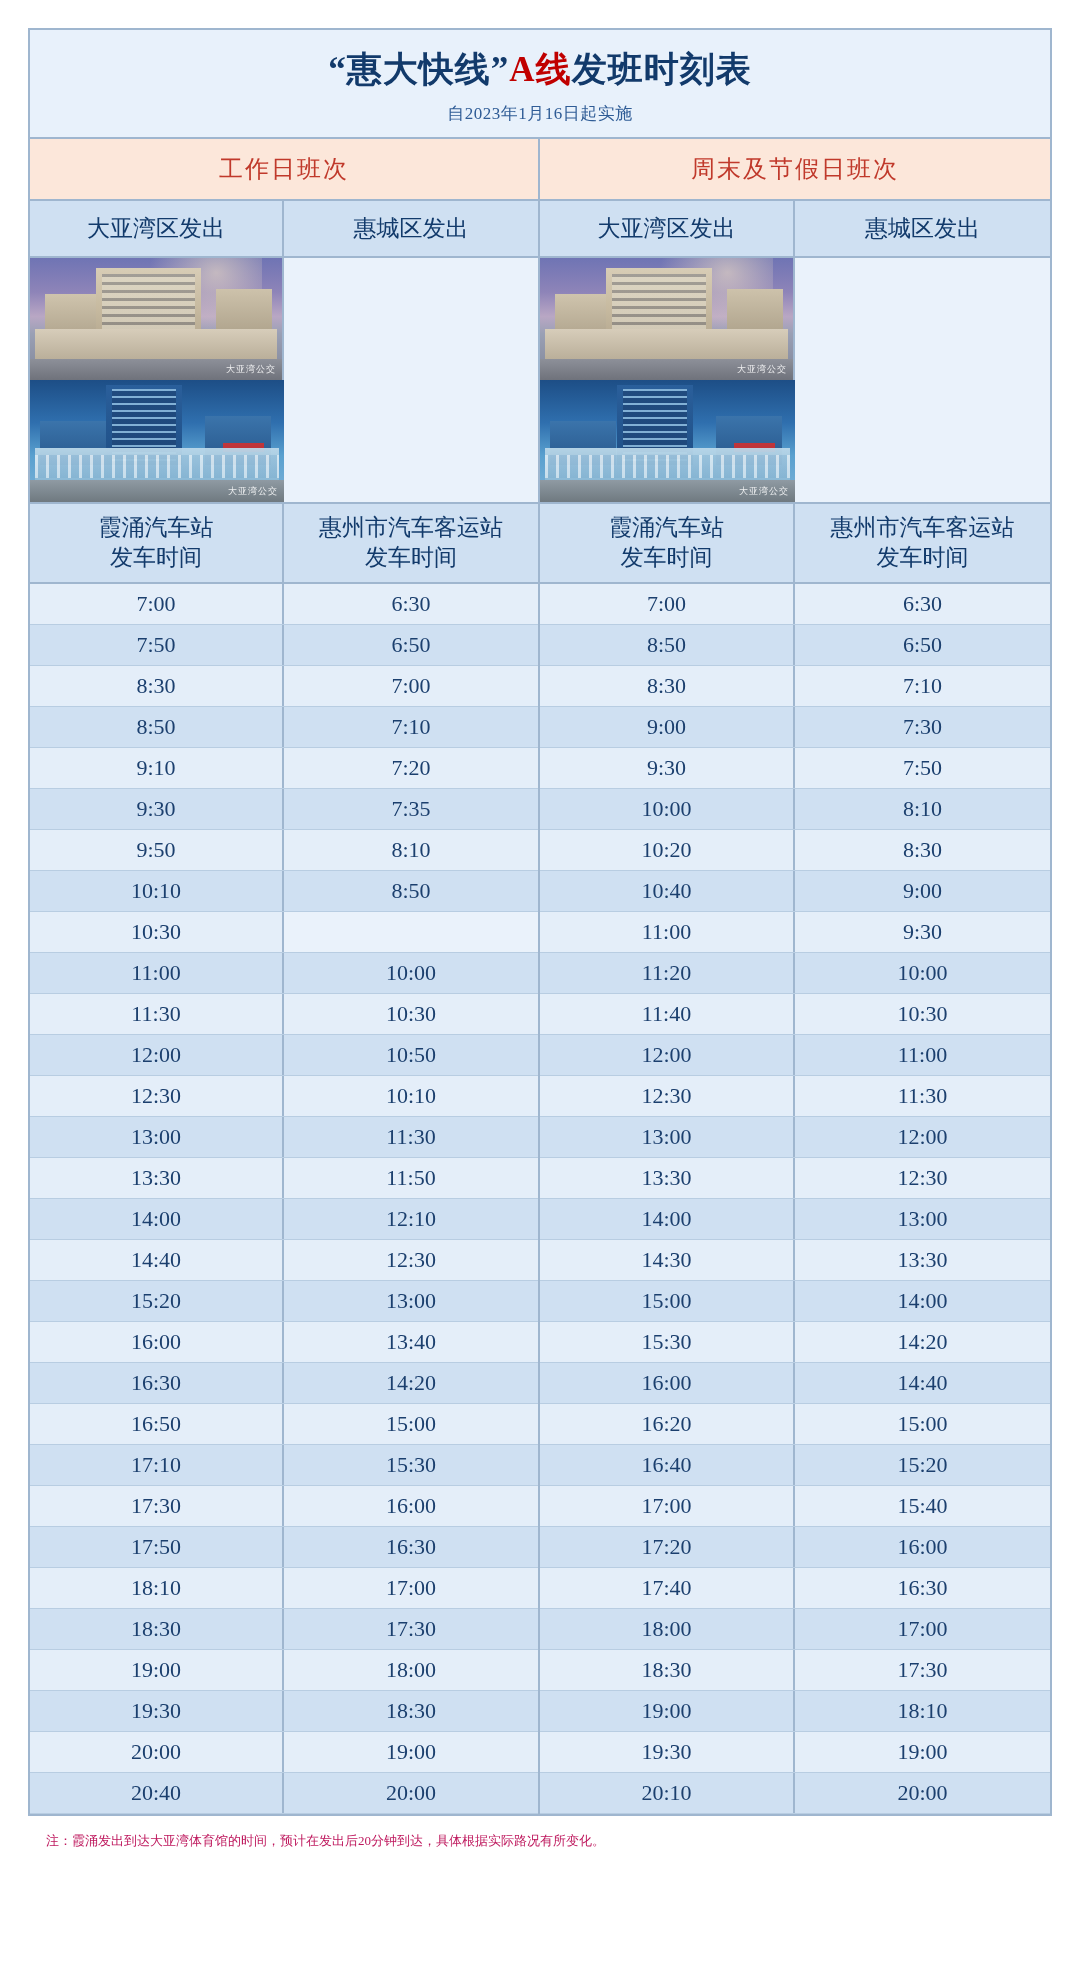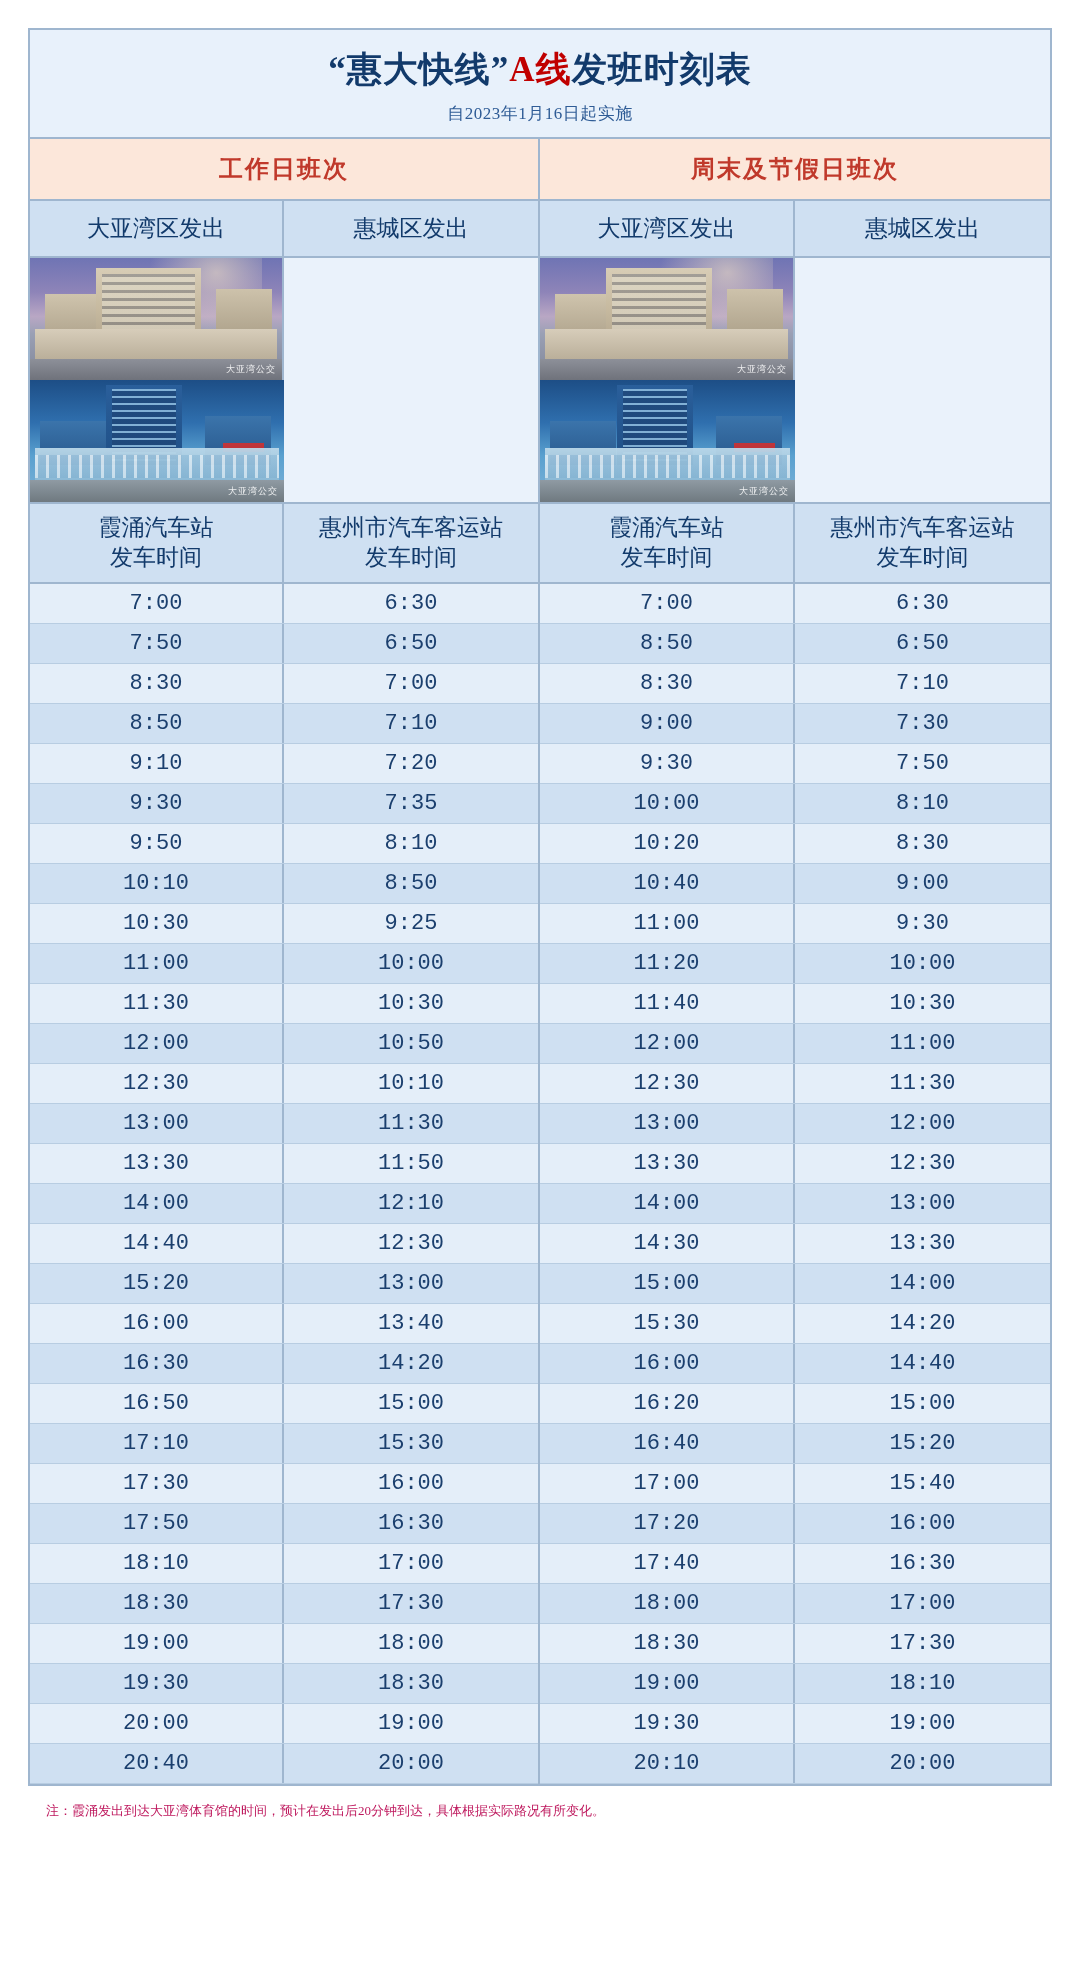--- a/index.html
+++ b/index.html
@@ -60,21 +60,21 @@
     width: 50%;
     box-sizing: border-box;
   }
   .panel.left {
     border-right: 2px solid #9fb6cf;
   }
   .panel-header {
     background: #fce7da;
     text-align: center;
     font-size: 24px;
-    font-weight: bold;
+    font-weight: normal;
     color: #c0392b;
     padding: 14px 0;
     border-bottom: 2px solid #9fb6cf;
     letter-spacing: 2px;
   }
   .col-head-row {
     display: flex;
     border-bottom: 2px solid #9fb6cf;
   }
   .col-head {
@@ -262,21 +262,20 @@
     background: #cfe0f2;
     line-height: 1.3;
   }
   .subhead.first {
     border-right: 2px solid #9fb6cf;
   }
   
   .time-row {
     display: flex;
     border-bottom: 1px solid #b8cde2;
-    font-family: Liberation Mono, monospace;
   }
   .time-cell {
     width: 50%;
     box-sizing: border-box;
     text-align: center;
     font-size: 22px;
     color: #1b3f6e;
     padding: 7px 0;
     background: #e4eef9;
   }
@@ -378,21 +377,20 @@
             <div class="time-row">
               <div class="time-cell first">9:50</div>
               <div class="time-cell">8:10</div>
             </div>
             <div class="time-row alt">
               <div class="time-cell first">10:10</div>
               <div class="time-cell">8:50</div>
             </div>
             <div class="time-row">
               <div class="time-cell first">10:30</div>
-              <div class="time-cell">9:25</div>
             </div>
             <div class="time-row alt">
               <div class="time-cell first">11:00</div>
               <div class="time-cell">10:00</div>
             </div>
             <div class="time-row">
               <div class="time-cell first">11:30</div>
               <div class="time-cell">10:30</div>
             </div>
             <div class="time-row alt">

